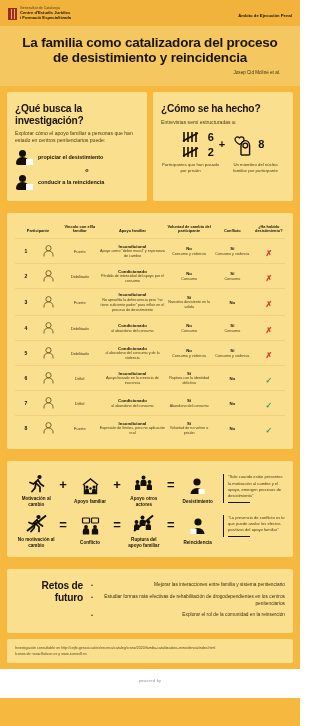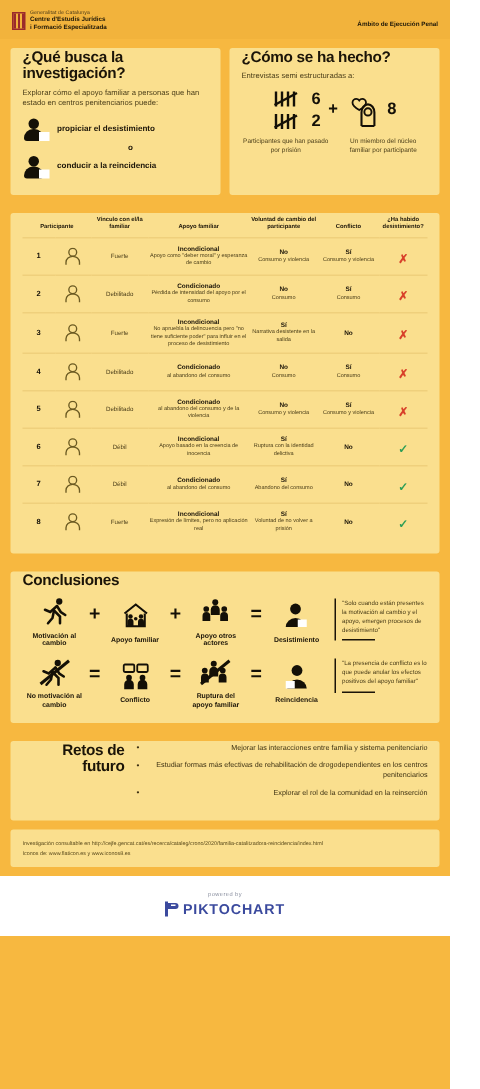--- a/index.html
+++ b/index.html
@@ -56,21 +56,21 @@
     margin-top: 4px;
     padding-right: 4px;
   }
 
   
   .band { padding: 6px 7px; }
   .two-col { display: flex; gap: 6px; }
   .card {
     background: #fadf8e;
     border-radius: 2px;
-    padding: 1px 8px 9px 8px;
+    padding: 11px 8px 9px 8px;
   }
   .col { flex: 1; }
   h2.sec {
     font-size: 10.2px;
     font-weight: bold;
     color: #1b1408;
     line-height: 1.1;
     letter-spacing: -0.2px;
     margin-bottom: 4px;
   }
@@ -200,20 +200,24 @@
       <div class="logo-mark"></div>
       <div class="logo-txt">
         <div class="logo-l1">Generalitat de Catalunya</div>
         <div class="logo-l2">Centre d'Estudis Jurídics</div>
         <div class="logo-l3">i Formació Especialitzada</div>
       </div>
     </div>
     <div class="ambito">Ámbito de Ejecución Penal</div>
   </div>
 
+  <div class="hero">
+    <h1>La familia como catalizadora del proceso de desistimiento y reincidencia</h1>
+    <div class="author">Josep Cid Moliné et al.</div>
+  </div>
 
   <div class="band">
     <div class="two-col">
 
       <div class="card col">
         <h2 class="sec">¿Qué busca la investigación?</h2>
         <div class="lead">Explorar cómo el apoyo familiar a personas que han estado en centros penitenciarios puede:</div>
 
         <div class="person-row">
           <div class="person-ico">
@@ -494,21 +498,20 @@
               </td>
               <td class="c-des"><span class="check">✓</span></td>
             </tr>
           </tbody>
       </table>
     </div>
   </div>
 
   <div class="band">
     <div class="card">
-      <h2 class="sec">Conclusiones</h2>
 
       <div class="concl-row" style="margin-bottom:5px;">
         <div class="eq-line">
           <div class="eq-item">
             <div class="glyph">
               <svg width="19" height="19" viewBox="0 0 19 19">
                 <circle cx="12.5" cy="3" r="2.1" fill="#141007"></circle>
                 <path d="M11 6 L6.5 10 L3 8.5" stroke="#141007" stroke-width="1.7" fill="none" stroke-linecap="round"></path>
                 <path d="M11 6 L13.5 10 L16.5 12" stroke="#141007" stroke-width="1.7" fill="none" stroke-linecap="round"></path>
                 <path d="M9 9 L8 14 L5 17.5" stroke="#141007" stroke-width="1.7" fill="none" stroke-linecap="round"></path>
@@ -644,23 +647,15 @@
 
   <div class="band" style="padding-top:0;">
     <div class="srcbox">
       <p>Investigación consultable en http://cejfe.gencat.cat/es/recerca/cataleg/crono/2020/familia-catalitzadora-reincidencia/index.html</p>
       <p>Iconos de: www.flaticon.es y www.iconos8.es</p>
     </div>
   </div>
 
   <div class="powered">
     <div class="pb">powered by</div>
-    <div class="brand">
-      <span class="mark">
-          <i class="a"></i>
-          <i class="b"></i>
-          <i class="c"></i>
-        </span>
-      <span class="name">PIKTOCHART</span>
-    </div>
   </div>
 
 </div>
 
 </body></html>

